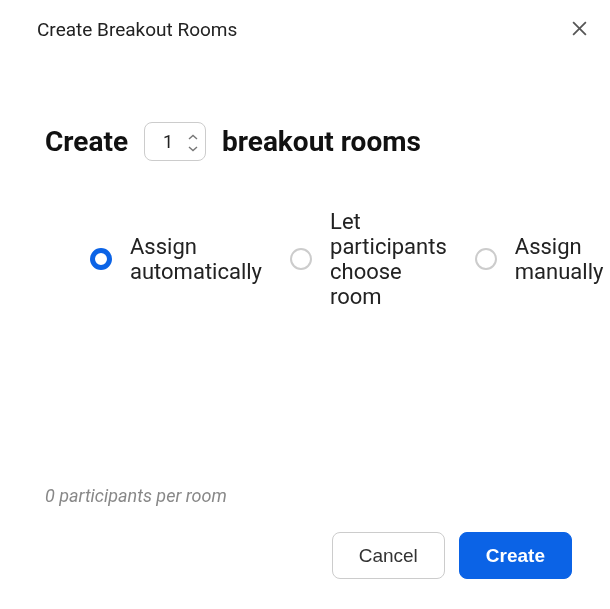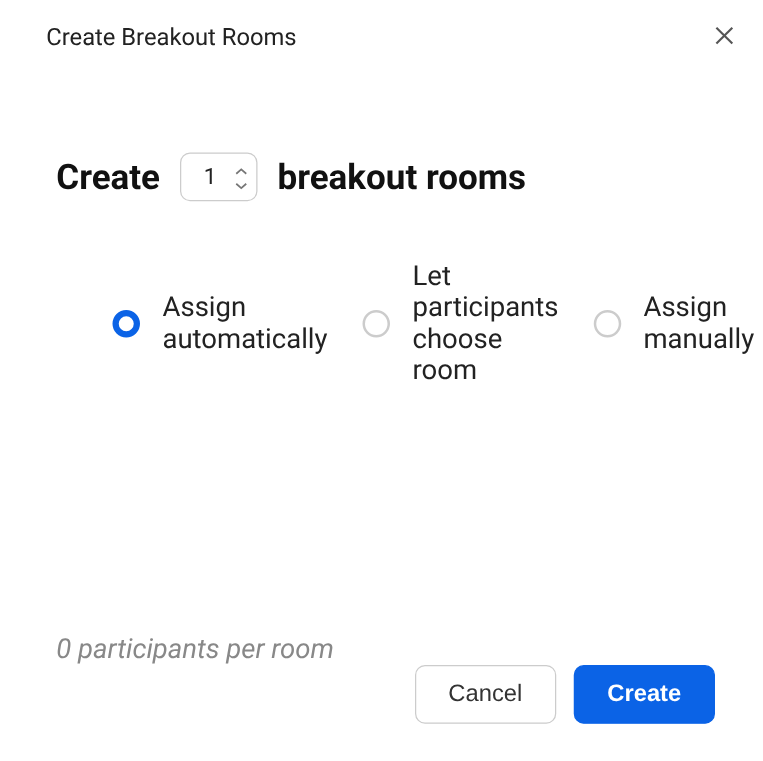--- a/index.html
+++ b/index.html
@@ -125,23 +125,24 @@
     }
     .radio-label {
       font-size: 22px;
       color: #222;
       font-weight: 400;
     }
     .footer {
       padding: 0 38px 30px 45px;
     }
     .status-text {
-      font-size: 22px;
+      font-size: 18px;
       font-style: italic;
       color: #888;
+      margin-bottom: 26px;
     }
     .buttons {
       display: flex;
       justify-content: flex-end;
       gap: 14px;
     }
     .btn {
       height: 47px;
       border-radius: 8px;
       font-size: 19px;

